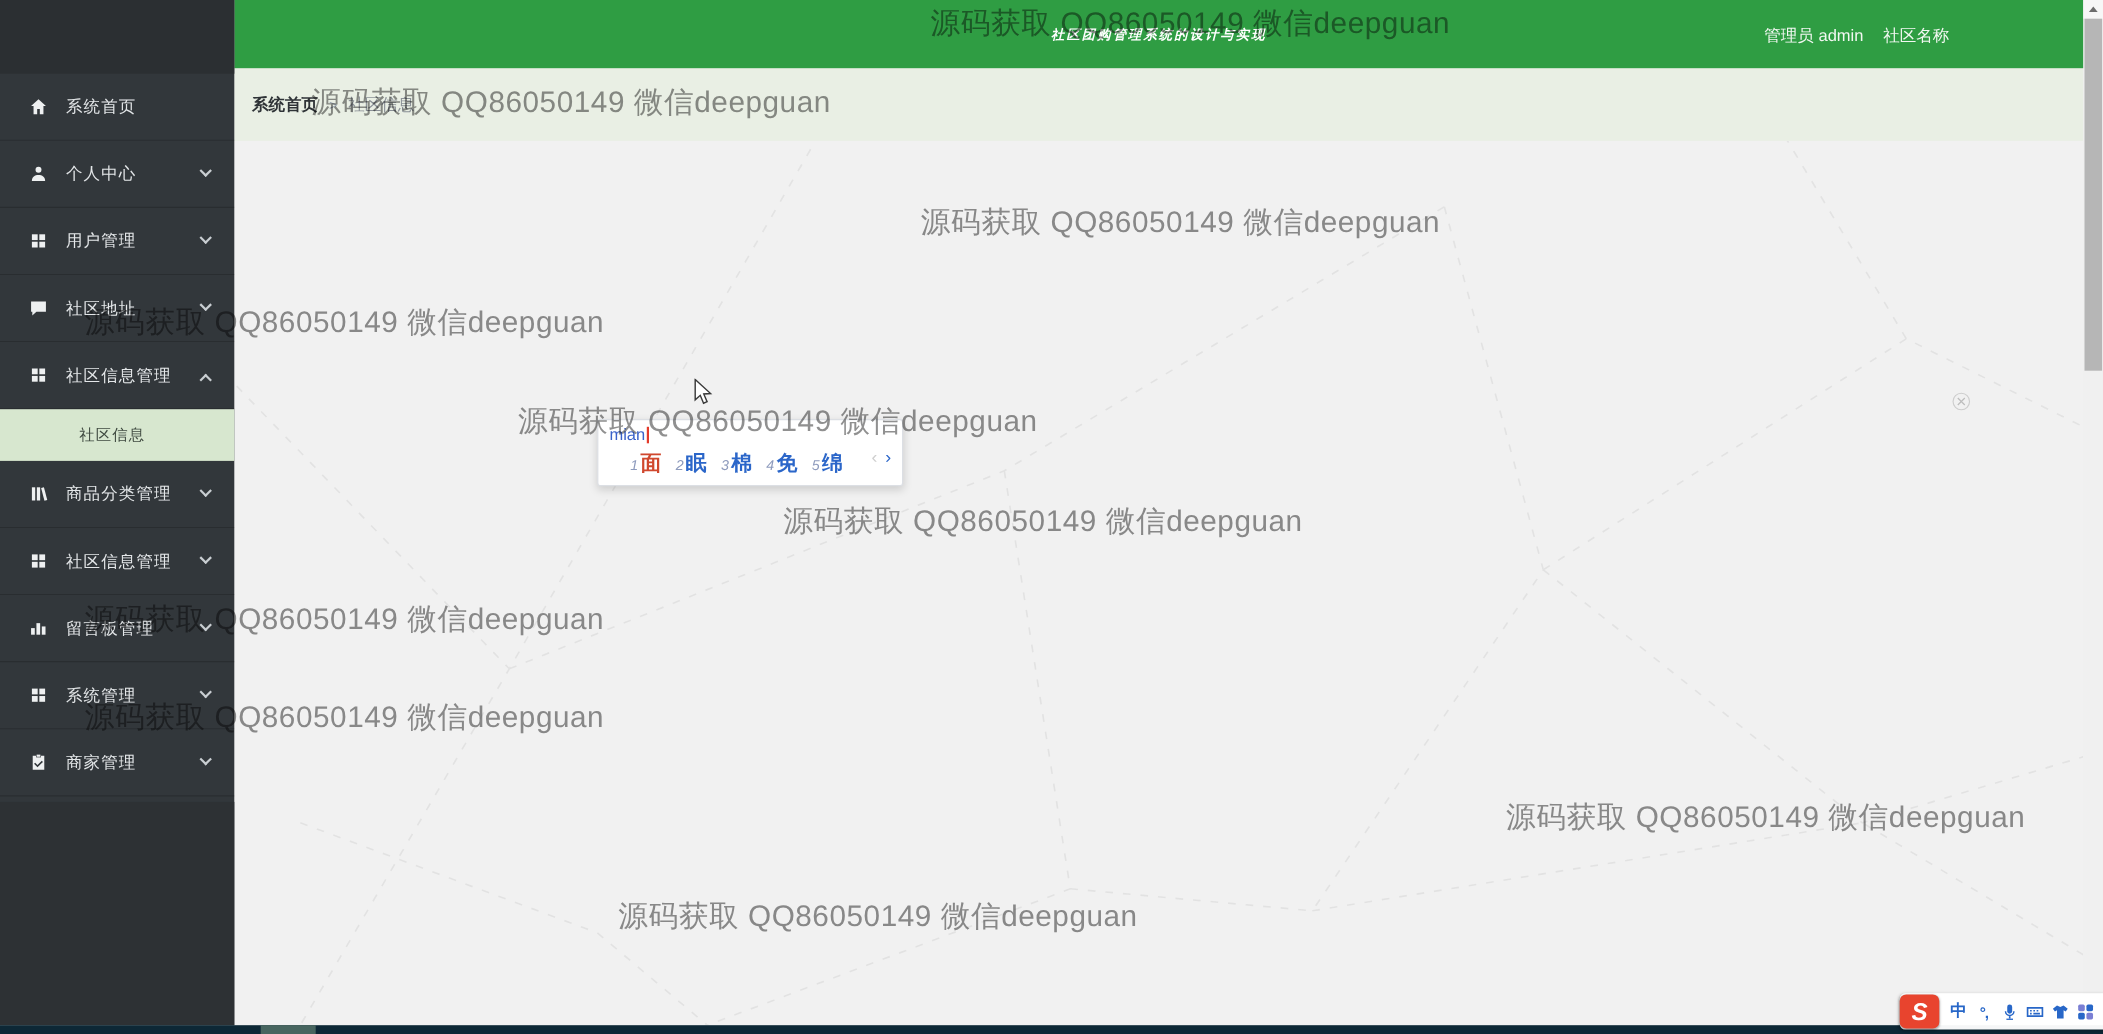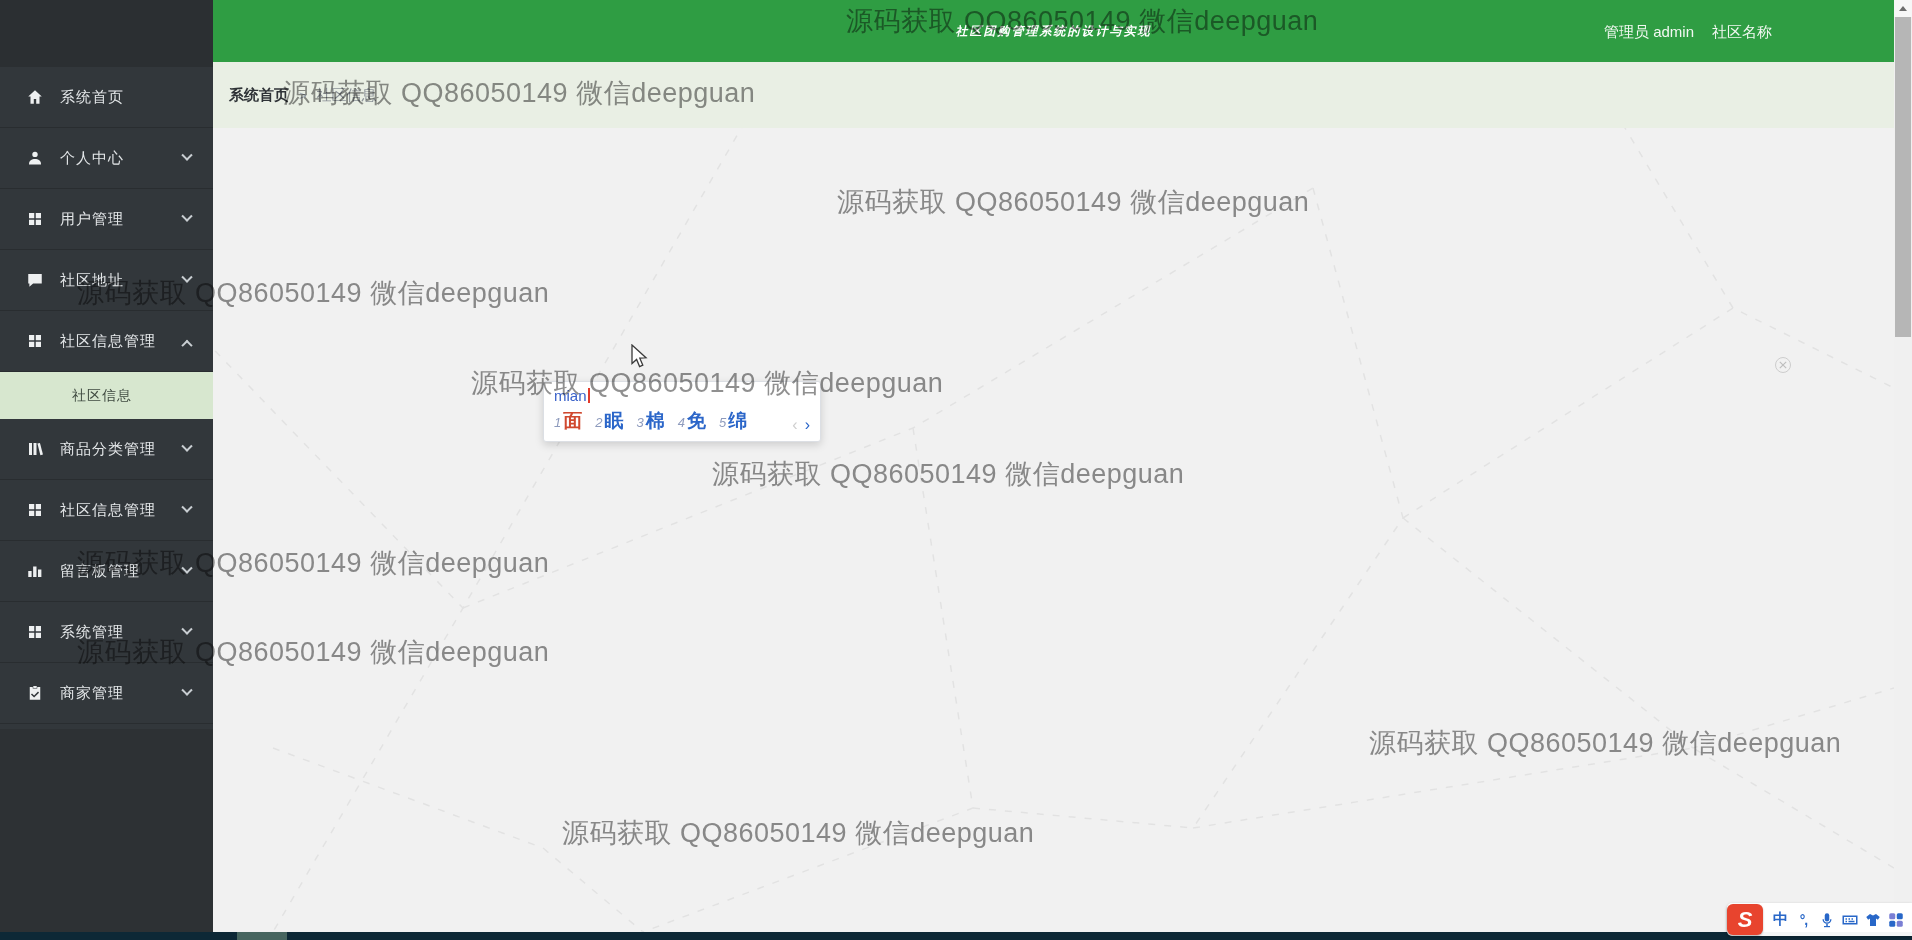--- a/index.html
+++ b/index.html
@@ -59,21 +59,21 @@
          letter-spacing:2px; cursor:pointer; font-family:inherit; }
   .btn-submit { left:499px; width:141px; background:#2f9e41; color:#ffffff; }
   .btn-cancel { left:660px; width:120px; background:#f4c327; color:#6e6a5a; }
 
   
   .ime { position:absolute; left:543px; top:381px; width:278px; background:#ffffff;
          border:1px solid #dcdfe4; border-radius:3px; box-shadow:0 3px 8px rgba(0,0,0,.15);
          padding:4px 10px 7px 10px; z-index:20; }
   .ime-comp { font-size:15px; color:#3a62c9; height:19px; display:flex; align-items:center; }
   .ime-caret { display:inline-block; width:2px; height:15px; background:#e33a2a; margin-left:1px; }
-  .ime-cands { display:flex; align-items:flex-end; margin-top:3px; }
+  .ime-cands { display:flex; align-items:flex-start; margin-top:3px;margin-left:19px; }
   .cand { margin-right:13px; white-space:nowrap; cursor:pointer; }
   .cand .idx { font-size:13px; color:#8e9bbd; margin-right:2px; }
   .cand .han { font-size:19px; color:#2b66c9; }
   .cand.first .han { color:#d0482e; }
   .ime-arrows { margin-left:auto; display:flex; gap:7px; align-items:center; }
   .ime-prev { color:#cfcfcf; font-size:16px; }
   .ime-next { color:#2b66c9; font-size:16px; cursor:pointer; }
 
   
   .wm { position:absolute; font-size:27px; color:#8a8a8a; mix-blend-mode:multiply; opacity:.95;

